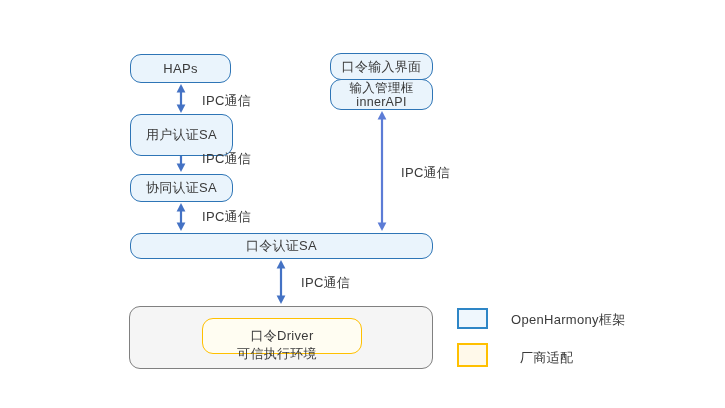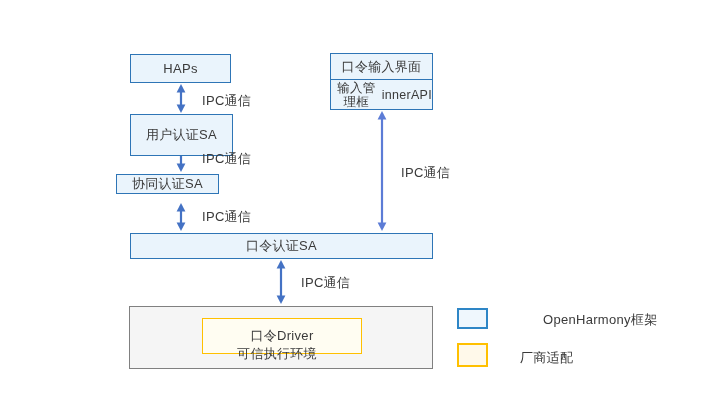--- a/index.html
+++ b/index.html
@@ -11,34 +11,35 @@
     overflow:hidden;
   }
   .node{
     position:absolute;
     box-sizing:border-box;
     display:flex;align-items:center;justify-content:center;
     text-align:center;
     font-size:13px;
     color:#3a3a3a;
     letter-spacing:0.3px;
+    border-radius:11px;
   }
   .blue-node{
     background:#EAF4FC;
     border:1.5px solid #2E75B6;
   }
   .yellow-node{
     background:#FFFDF2;
     border:1.5px solid #FFC000;
   }
   .gray-node{
     background:#F5F5F5;
     border:1.5px solid #808080;
   }
-  .stack-col{flex-direction:row;line-height:14px;font-size:12.5px;}
+  .stack-col{flex-direction:column;line-height:14px;font-size:12.5px;}
   .plain-label{
     position:absolute;
     font-size:13px;
     color:#3a3a3a;
     white-space:nowrap;
     letter-spacing:0.3px;
   }
   .centered-text{
     position:absolute;
     text-align:center;
@@ -50,37 +51,37 @@
   .legend-swatch{
     position:absolute;
     box-sizing:border-box;
   }
   .swatch-blue{background:#EFF7FD;border:2px solid #2E86C6;}
   .swatch-yellow{background:#FFF9EA;border:2px solid #FFC000;}
 
   
   #node-haps       {left:130px;top:54px;width:101px;height:29px;}
   #node-user-auth  {left:130px;top:114px;width:103px;height:42px;}
-  #node-co-auth    {left:116px;top:174px;width:103px;height:20px;}
+  #node-co-auth    {left:130px;top:174px;width:103px;height:28px;}
   #node-pin-auth   {left:130px;top:233px;width:303px;height:26px;}
   #node-pin-input  {left:330px;top:53px;width:103px;height:27px;}
   #node-input-mgr  {left:330px;top:79px;width:103px;height:31px;}
   #node-tee        {left:129px;top:306px;width:304px;height:63px;}
   #node-driver     {left:202px;top:318px;width:160px;height:36px;}
   #label-tee       {left:129px;top:345px;width:296px;}
 
   #ipc-label-1{left:202px;top:92px;}
   #ipc-label-2{left:202px;top:150px;}
   #ipc-label-3{left:202px;top:208px;}
   #ipc-label-4{left:401px;top:164px;}
   #ipc-label-5{left:301px;top:274px;}
 
   #legend-swatch-blue  {left:457px;top:308px;width:31px;height:21px;}
   #legend-swatch-yellow{left:457px;top:343px;width:31px;height:24px;}
-  #legend-label-blue   {left:511px;top:311px;margin-left:32px;}
+  #legend-label-blue   {left:511px;top:311px;}
   #legend-label-yellow {left:520px;top:349px;}
 </style>
 </head>
 <body>
 
 <div id="canvas">
 
   <svg id="arrows" viewBox="0 0 725 408" xmlns="http://www.w3.org/2000/svg">
 
     <g>

